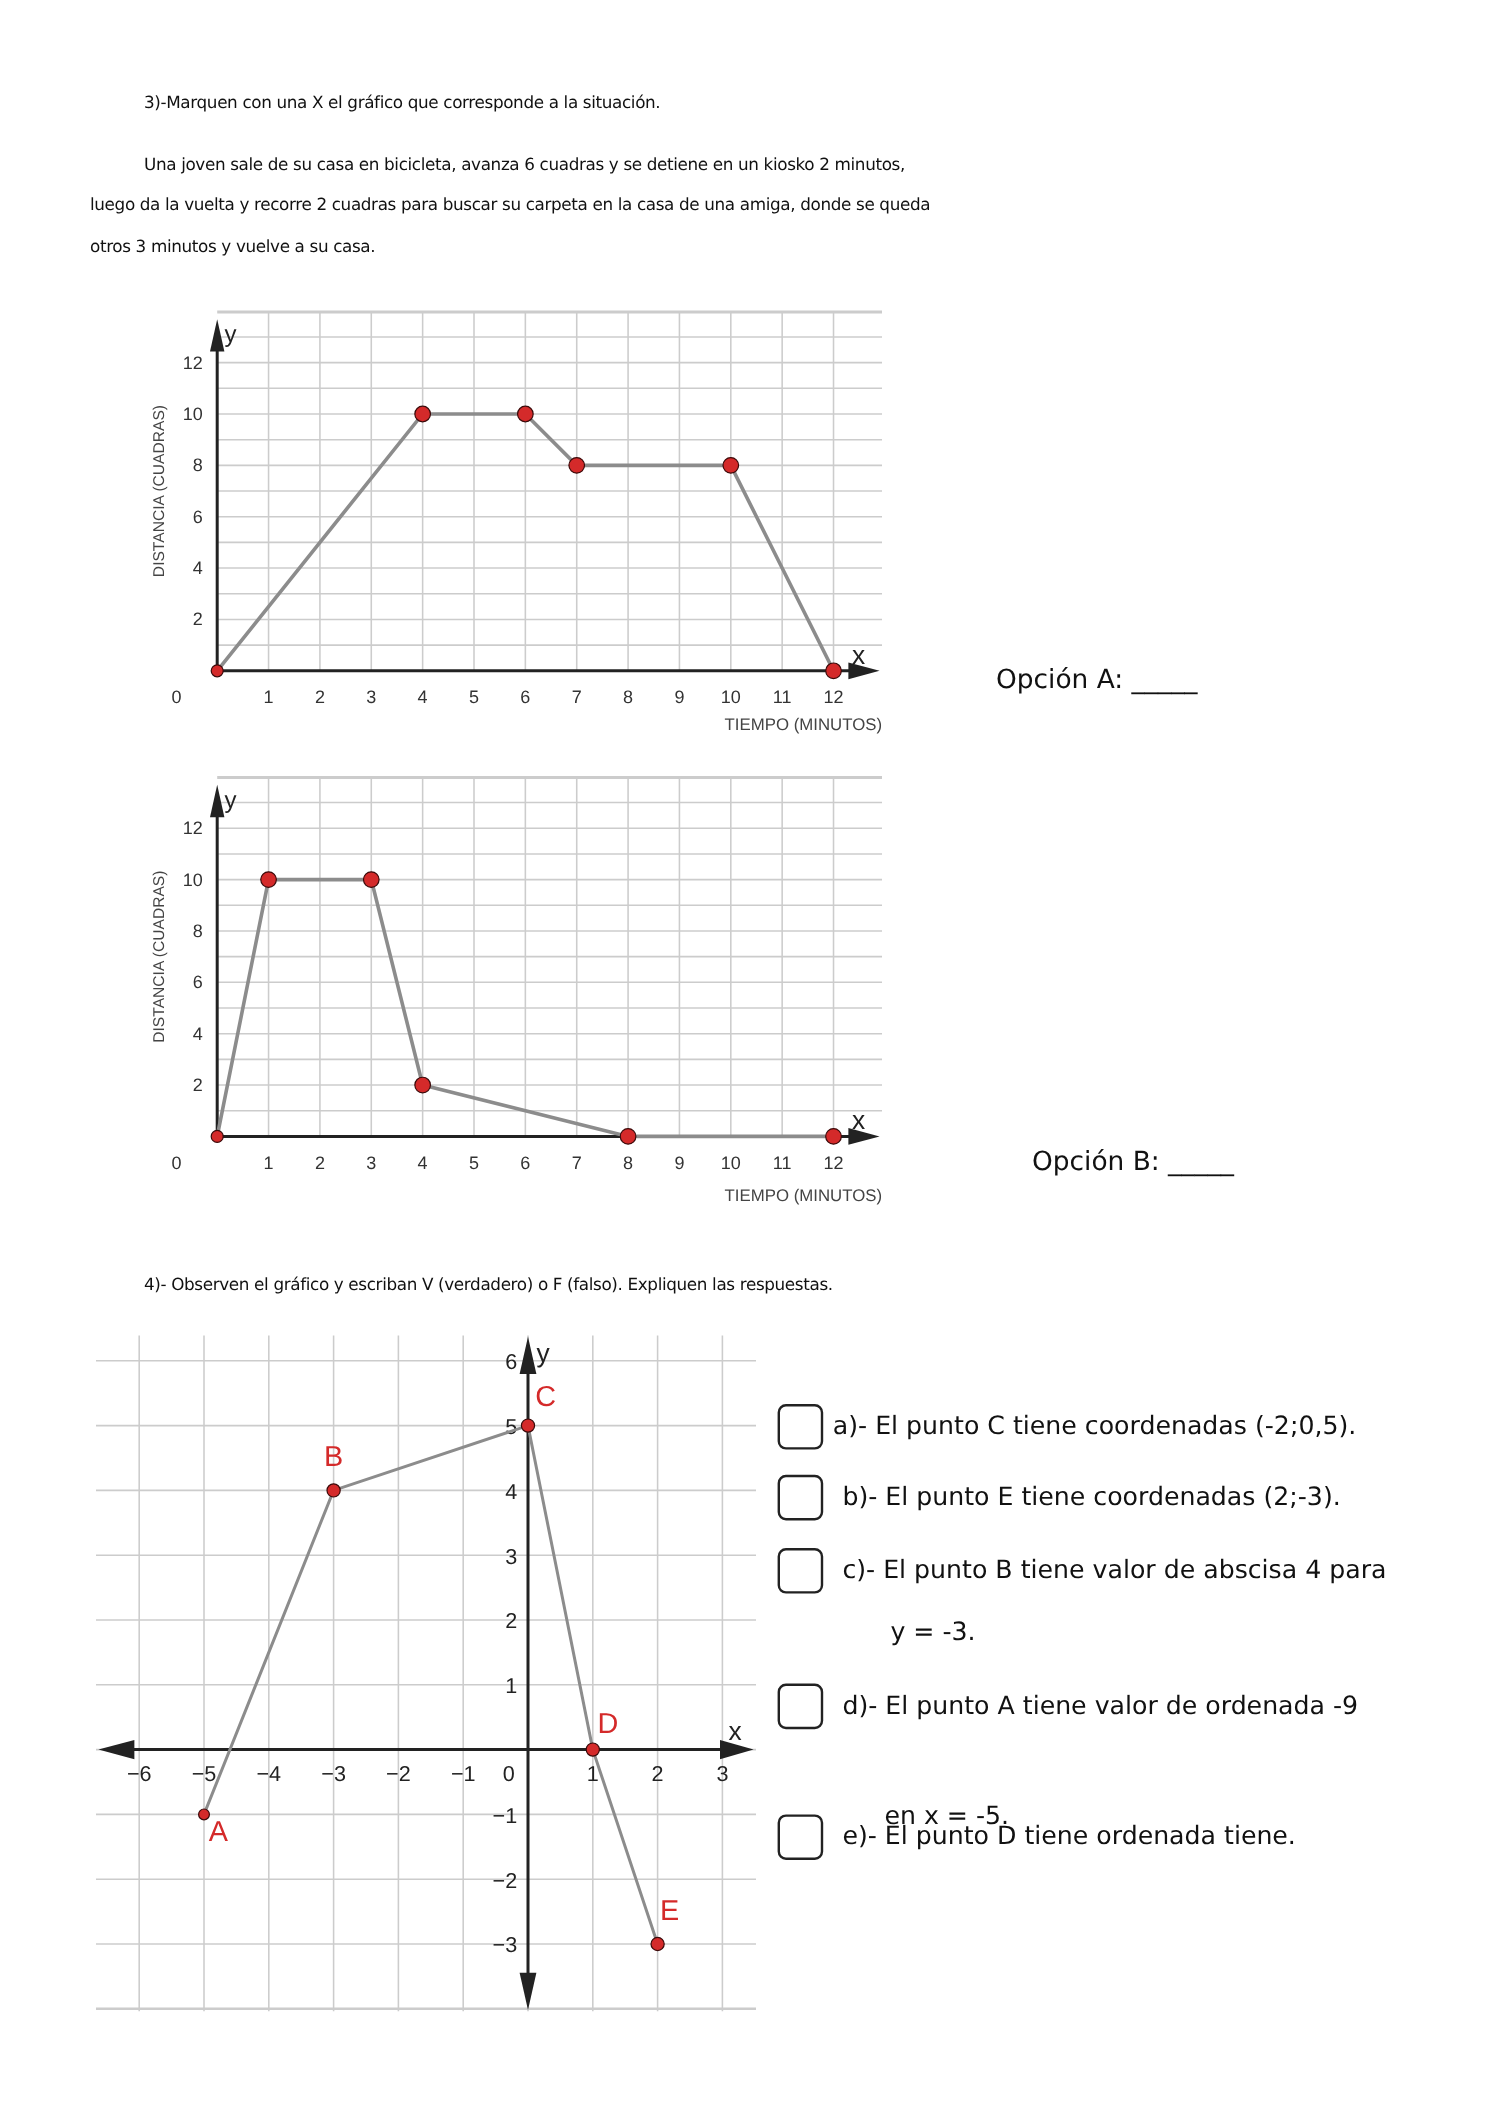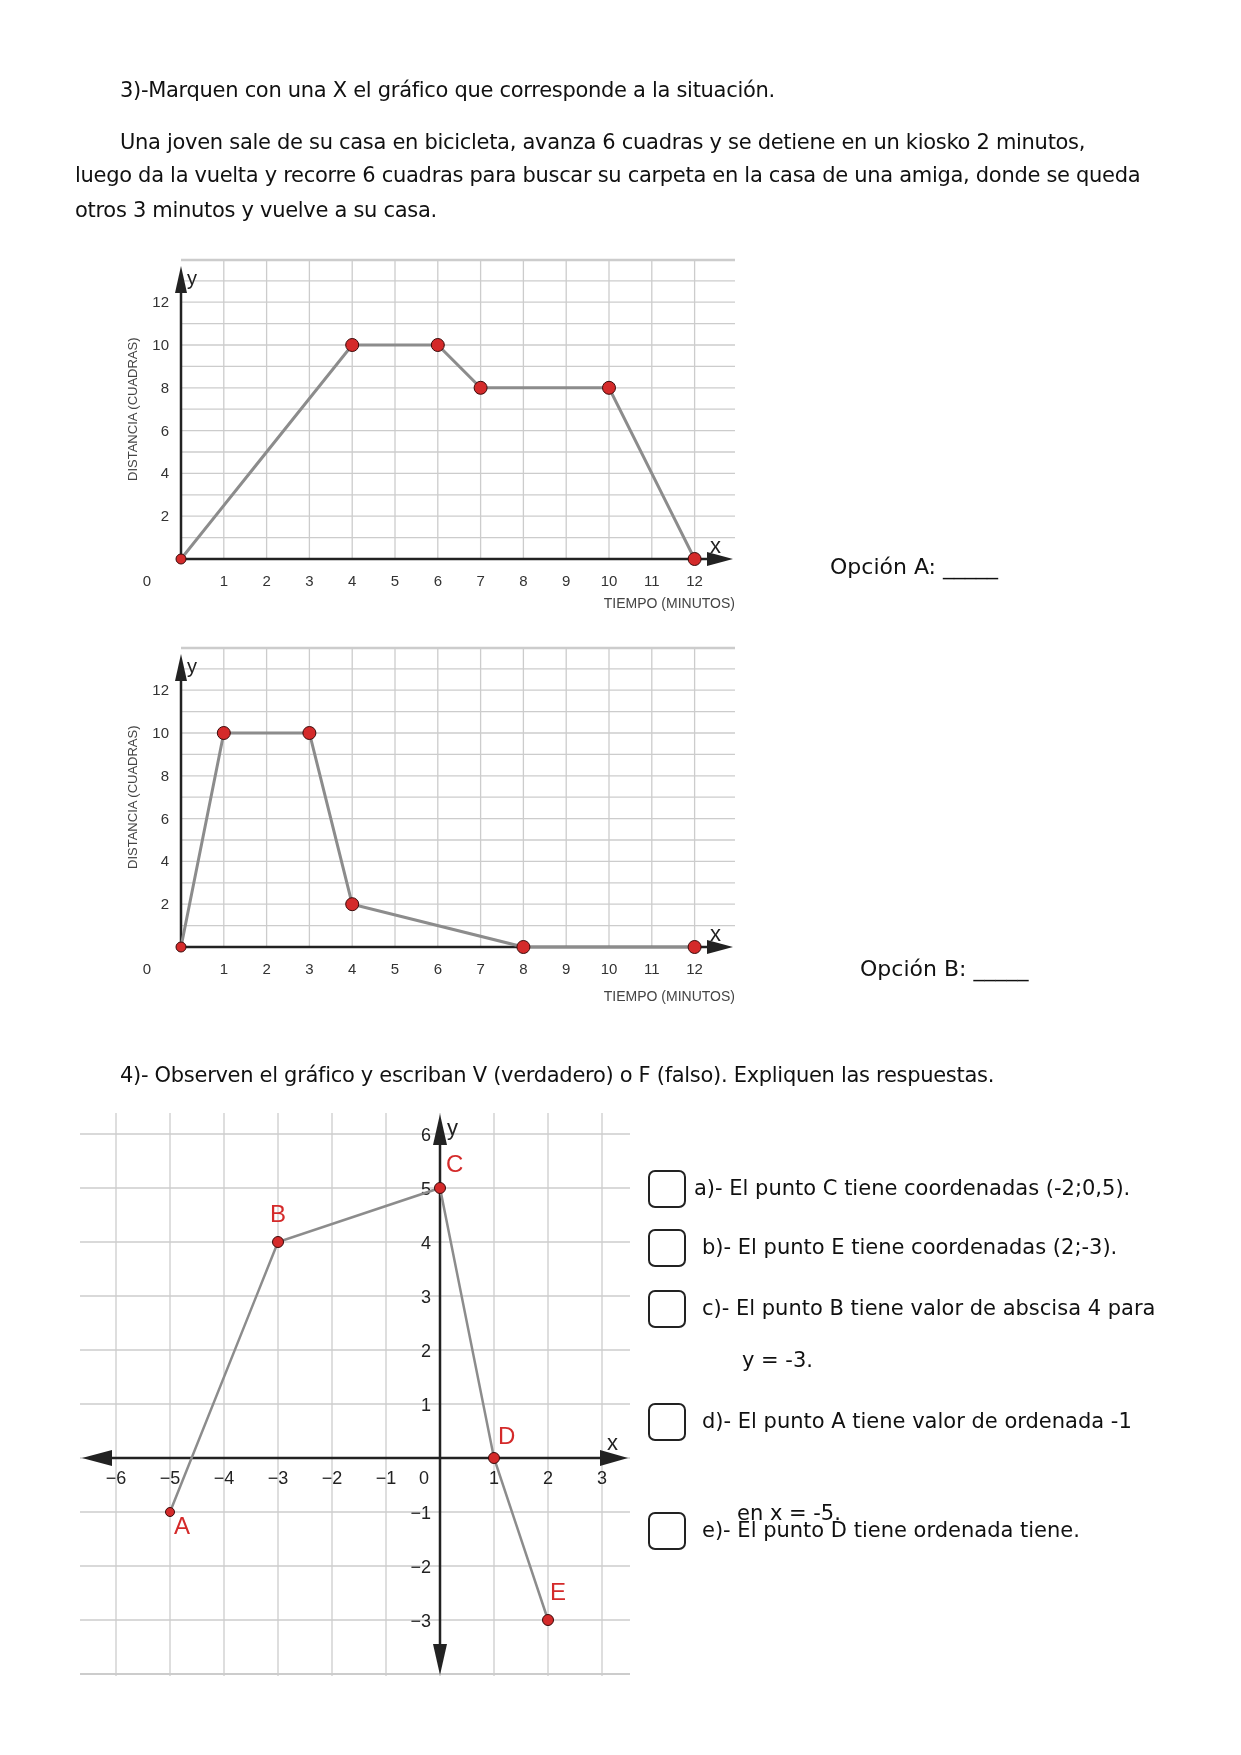--- a/index.html
+++ b/index.html
@@ -1,30 +1,30 @@
 <!DOCTYPE html>
 <html><head>
 <meta charset="utf-8">
 <style>
   html, body { margin: 0; padding: 0; background: #ffffff; }
   body { width: 1241px; height: 1755px; position: relative; overflow: hidden;
          font-family: "DejaVu Sans", sans-serif; color: #111; }
-  .txt { position: absolute; font-size: 21px; white-space: nowrap; letter-spacing: -0.3px; }
+  .txt { position: absolute; font-size: 14px; white-space: nowrap; letter-spacing: -0.3px; }
   .opt { position: absolute; font-size: 22px; white-space: nowrap; }
   .chk { position: absolute; width: 38px; height: 38px; border: 2px solid #222; border-radius: 7px; box-sizing: border-box; background: #fff; }
   .item { position: absolute; font-size: 21px; white-space: nowrap; }
   svg { position: absolute; left: 0; top: 0; overflow: visible; }
   svg text { font-family: "Liberation Sans", sans-serif; }
 </style>
 </head>
 <body>
 
 <div class="txt" style="left:120px; top:78px;">3)-Marquen con una X el gráfico que corresponde a la situación.</div>
 <div class="txt" style="left:120px; top:130px;">Una joven sale de su casa en bicicleta, avanza 6 cuadras y se detiene en un kiosko 2 minutos,</div>
-<div class="txt" style="left:75px; top:163px;">luego da la vuelta y recorre 6 cuadras para buscar su carpeta en la casa de una amiga, donde se queda</div>
+<div class="txt" style="left:75px; top:163px;">luego da la vuelta y recorre 2 cuadras para buscar su carpeta en la casa de una amiga, donde se queda</div>
 <div class="txt" style="left:75px; top:198px;text-align:center;">otros 3 minutos y vuelve a su casa.</div>
 
 <svg id="chartA" width="1241" height="1755">
     <line x1="181" y1="260" x2="735" y2="260" stroke="#cccccc" stroke-width="2.5"></line>
     <line x1="223.8" y1="260" x2="223.8" y2="559" stroke="#cccccc" stroke-width="1.3"></line>
     <line x1="266.6" y1="260" x2="266.6" y2="559" stroke="#cccccc" stroke-width="1.3"></line>
     <line x1="309.4" y1="260" x2="309.4" y2="559" stroke="#cccccc" stroke-width="1.3"></line>
     <line x1="352.2" y1="260" x2="352.2" y2="559" stroke="#cccccc" stroke-width="1.3"></line>
     <line x1="395" y1="260" x2="395" y2="559" stroke="#cccccc" stroke-width="1.3"></line>
     <line x1="437.79999999999995" y1="260" x2="437.79999999999995" y2="559" stroke="#cccccc" stroke-width="1.3"></line>
@@ -216,17 +216,17 @@
 <div class="item" style="left:694px; top:1176px;">a)- El punto C tiene coordenadas (-2;0,5).</div>
 
 <div class="chk" style="left:648px; top:1229px;"></div>
 <div class="item" style="left:702px; top:1235px;">b)- El punto E tiene coordenadas (2;-3).</div>
 
 <div class="chk" style="left:648px; top:1290px;"></div>
 <div class="item" style="left:702px; top:1296px;">c)- El punto B tiene valor de abscisa 4 para</div>
 <div class="item" style="left:742px; top:1348px;">y = -3.</div>
 
 <div class="chk" style="left:648px; top:1403px;"></div>
-<div class="item" style="left:702px; top:1409px;">d)- El punto A tiene valor de ordenada -1</div>
+<div class="item" style="left:702px; top:1409px;">d)- El punto A tiene valor de ordenada -9</div>
 <div class="item" style="left:737px; top:1462px;margin-top:39px;">en x = -5.</div>
 
 <div class="chk" style="left:648px; top:1512px;"></div>
 <div class="item" style="left:702px; top:1518px;">e)- El punto D tiene ordenada tiene.</div>
 
 </body></html>

